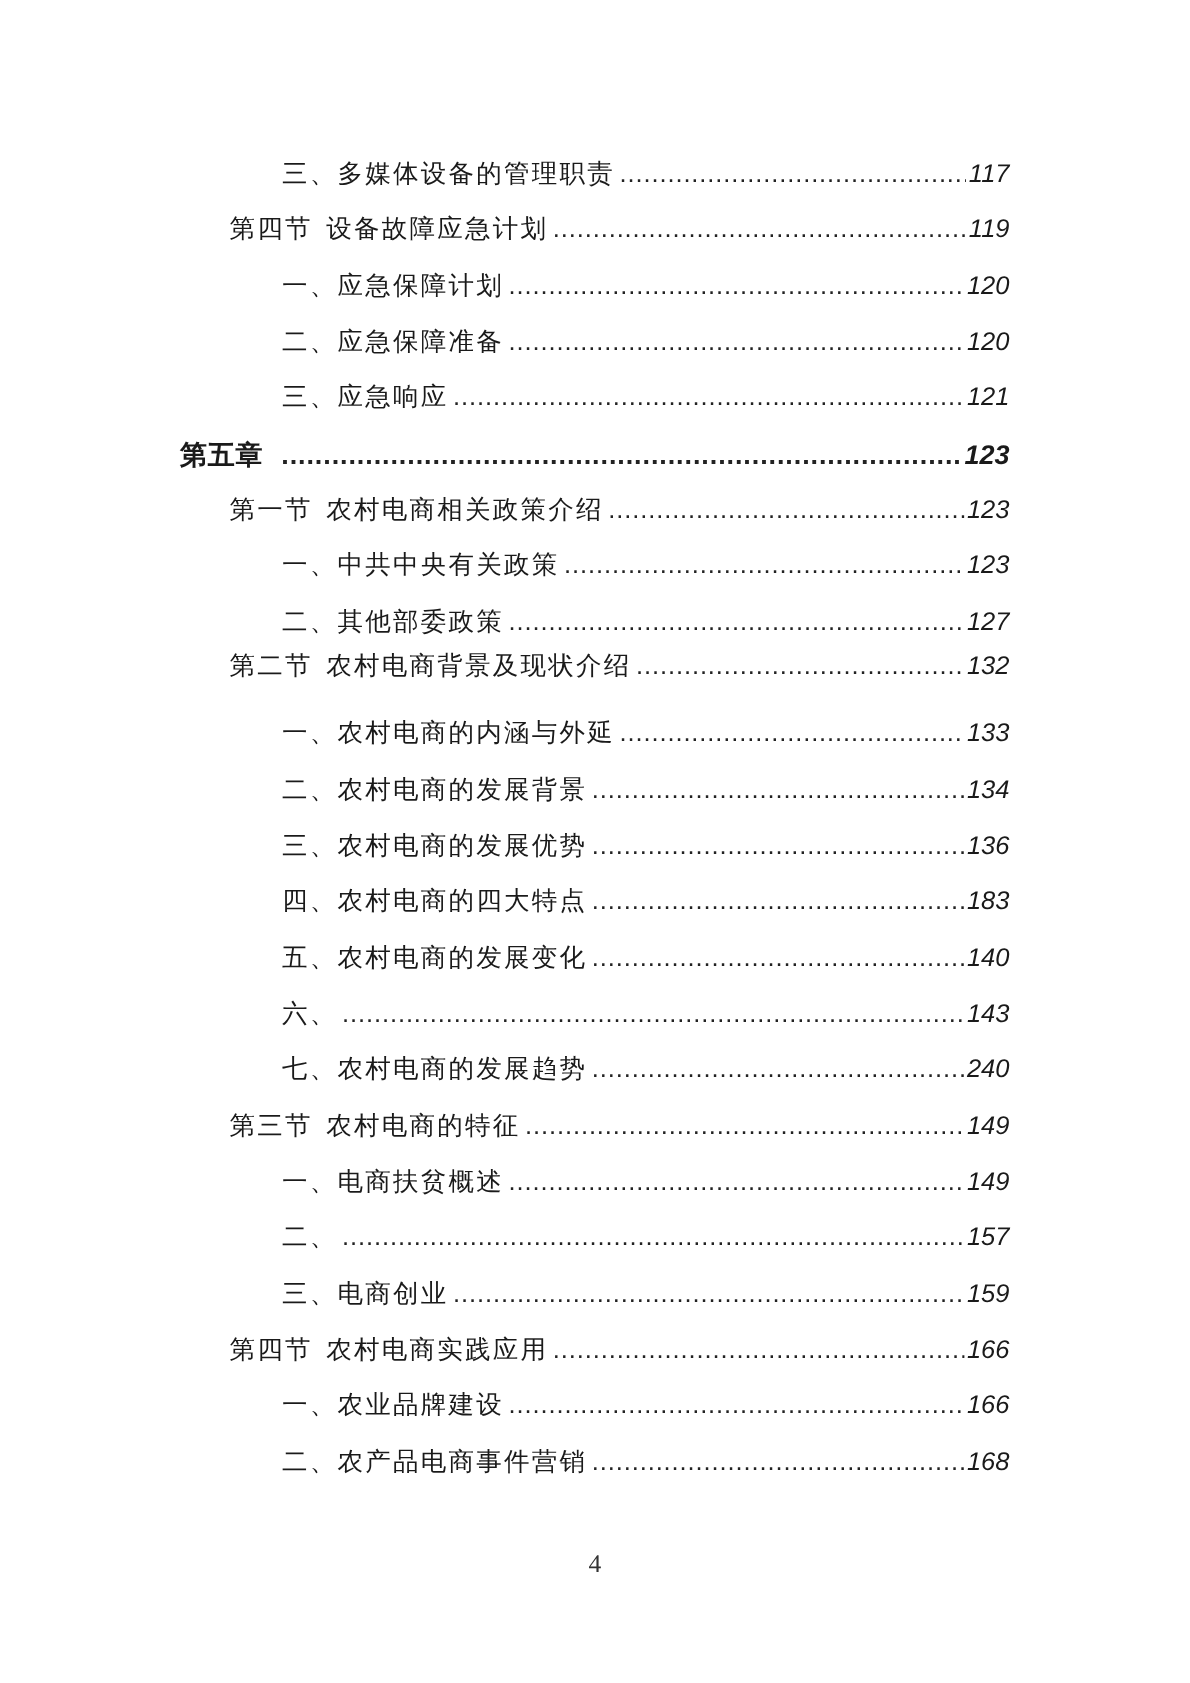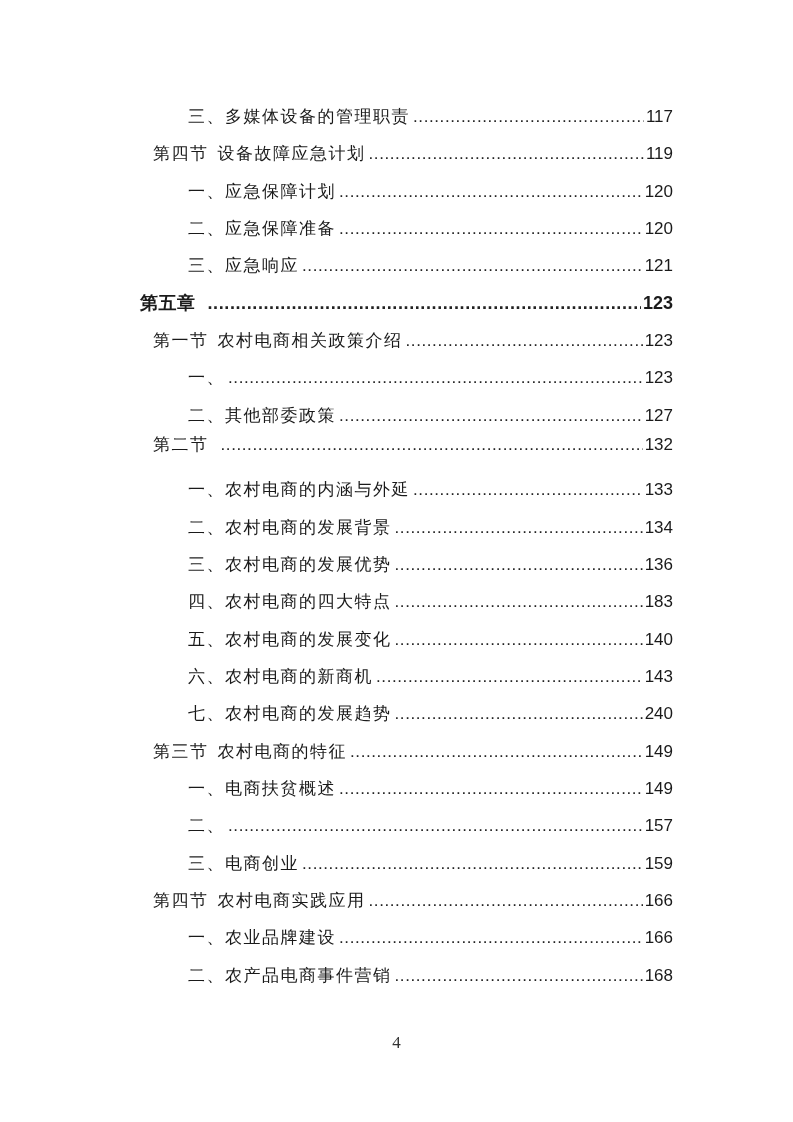--- a/index.html
+++ b/index.html
@@ -5,23 +5,23 @@
   html, body { margin: 0; padding: 0; background: #ffffff; }
   body { width: 793px; height: 1122px; position: relative; overflow: hidden;
          font-family: "DejaVu Sans", "Liberation Sans", sans-serif; color: #1a1a1a; }
   .toc { position: absolute; left: 0; top: 101px; width: 793px; }
   .entry { position: absolute; left: 0; height: 30px; display: flex; align-items: baseline;
            font-size: 17px; line-height: 30px; }
   .entry .title { white-space: nowrap; letter-spacing: 1.5px; }
   .entry .dots { flex: 1; overflow: hidden; white-space: nowrap; margin: 0 2px 0 3px;
                  font-family: "Liberation Sans", sans-serif; letter-spacing: 0.6px; color: #222; }
   .entry .dots::after { content: "........................................................................................................................................................................................................"; }
-  .entry .page { font-family: "Liberation Sans", sans-serif; font-size: 17px; white-space: nowrap; }
+  .entry .page { font-family: "Liberation Sans", sans-serif; font-size: 17px; white-space: nowrap; font-style: italic; }
   .lvl-chapter { left: 120px; width: 553px; font-weight: bold; font-size: 18px; }
-  .lvl-chapter .title { letter-spacing: 0.5px; margin-left: 20px; }
+  .lvl-chapter .title { letter-spacing: 0.5px; }
   .lvl-chapter .page { font-weight: bold; font-size: 18px; }
   .lvl-section { left: 153px; width: 520px; }
   .lvl-item { left: 188px; width: 485px; }
   .num-gap { display: inline-block; width: 9px; }
   .page-number { position: absolute; left: 0; width: 793px; top: 1033px; text-align: center;
                  font-family: "Liberation Serif", serif; font-size: 17px; color: #333; }
 </style>
 </head>
 <body>
 
@@ -65,32 +65,34 @@
   </div>
   <div class="entry lvl-section" style="top:224px">
     <span class="title">第一节</span>
       <span class="num-gap"></span>
       <span class="title">农村电商相关政策介绍</span>
       <span class="dots"></span>
       <span class="page">123</span>
   </div>
   <div class="entry lvl-item" style="top:261px">
     <span class="title">一、</span>
+      <span class="title">中共中央有关政策</span>
       <span class="dots"></span>
       <span class="page">123</span>
   </div>
   <div class="entry lvl-item" style="top:299px">
     <span class="title">二、</span>
       <span class="title">其他部委政策</span>
       <span class="dots"></span>
       <span class="page">127</span>
   </div>
   <div class="entry lvl-section" style="top:328px">
     <span class="title">第二节</span>
       <span class="num-gap"></span>
+      <span class="title">农村电商背景及现状介绍</span>
       <span class="dots"></span>
       <span class="page">132</span>
   </div>
   <div class="entry lvl-item" style="top:373px">
     <span class="title">一、</span>
       <span class="title">农村电商的内涵与外延</span>
       <span class="dots"></span>
       <span class="page">133</span>
   </div>
   <div class="entry lvl-item" style="top:411px">
@@ -112,21 +114,20 @@
       <span class="page">183</span>
   </div>
   <div class="entry lvl-item" style="top:523px">
     <span class="title">五、</span>
       <span class="title">农村电商的发展变化</span>
       <span class="dots"></span>
       <span class="page">140</span>
   </div>
   <div class="entry lvl-item" style="top:560px">
     <span class="title">六、</span>
-      <span class="title">农村电商的新商机</span>
       <span class="dots"></span>
       <span class="page">143</span>
   </div>
   <div class="entry lvl-item" style="top:597px">
     <span class="title">七、</span>
       <span class="title">农村电商的发展趋势</span>
       <span class="dots"></span>
       <span class="page">240</span>
   </div>
   <div class="entry lvl-section" style="top:635px">

